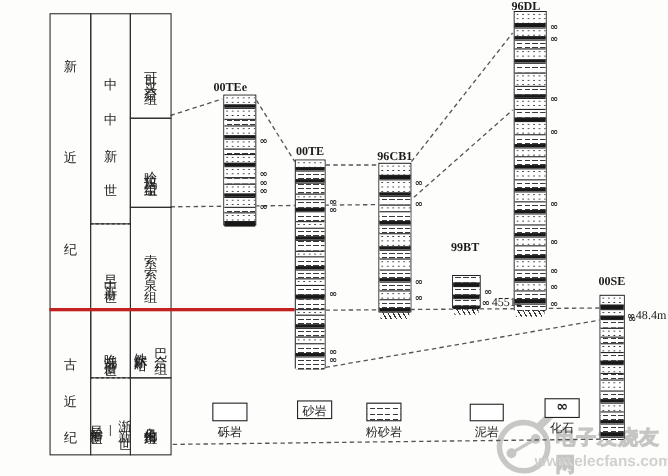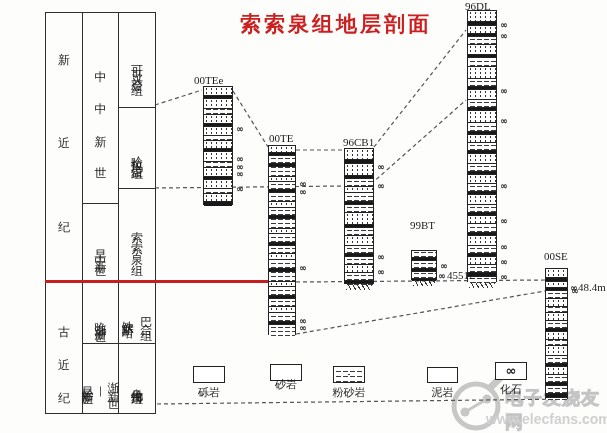--- a/index.html
+++ b/index.html
@@ -36,41 +36,40 @@
   .lay-s{background-color:#fff;background-image:radial-gradient(#333 0.8px,transparent 1px);
          background-size:5px 4px;}
   .lay-g{background-color:#fff;background-image:radial-gradient(#222 1.1px,transparent 1.3px);
          background-size:7px 5px;}
   .lay-m{background-color:#fff;
          background-image:repeating-linear-gradient(90deg,#fff 0 2px,rgba(255,255,255,0) 2px 7px),
                           repeating-linear-gradient(0deg,#3a3a3a 0 1px,transparent 1px 4px);}
   .lay-k{background:#181818;}
   .hatch{box-sizing:border-box;z-index:4;
          background-image:repeating-linear-gradient(60deg,#333 0 1px,transparent 1px 4px);}
-  .col-label{font-family:"Liberation Serif",serif;font-size:11px;z-index:5;white-space:nowrap;}
+  .col-label{font-family:"Liberation Serif",serif;font-size:11px;z-index:5;white-space:nowrap;font-weight:bold;}
   .fossil{font-size:9px;line-height:8px;z-index:5;font-weight:bold;}
   .anno{font-family:"Liberation Serif",serif;font-size:11px;z-index:5;white-space:nowrap;}
   
   .leg-box{box-sizing:border-box;border:1px solid #222;background:#fff;z-index:4;
            display:flex;align-items:center;justify-content:center;}
   .leg-label{font-size:11px;z-index:4;white-space:nowrap;}
   .leg-fossil{font-size:13px;font-weight:bold;line-height:10px;}
   
   #watermark{z-index:8;opacity:0.75;pointer-events:none;}
   #wm-brand{left:505px;top:386px;font-size:18px;font-weight:bold;letter-spacing:1px;
             color:rgba(185,185,185,0.35);-webkit-text-stroke:1px #b2b2b2;z-index:8;}
   #wm-url{left:486px;top:411px;font-size:14px;font-weight:bold;color:#c2c2c2;z-index:8;
           font-family:"Liberation Sans",sans-serif;}
 </style>
 </head>
 <body>
 
 <div id="page">
 
-  <div id="title" class="abs" style="color: rgb(204, 32, 32);">索索泉组地层剖面</div>
 
   <svg id="corr-svg" class="abs" width="607" height="433">
       <line x1="155" y1="105" x2="202" y2="90" stroke="#555555" stroke-width="1.2" stroke-dasharray="4 3"></line>
       <line x1="233" y1="91" x2="268" y2="147" stroke="#555555" stroke-width="1.2" stroke-dasharray="4 3"></line>
       <line x1="296" y1="150" x2="344" y2="150" stroke="#555555" stroke-width="1.2" stroke-dasharray="4 3"></line>
       <line x1="374" y1="147" x2="466" y2="30" stroke="#555555" stroke-width="1.2" stroke-dasharray="4 3"></line>
       <line x1="371" y1="184" x2="466" y2="100" stroke="#555555" stroke-width="1.2" stroke-dasharray="4 3"></line>
       <line x1="155" y1="188" x2="344" y2="186" stroke="#555555" stroke-width="1.2" stroke-dasharray="4 3"></line>
       <line x1="296" y1="282" x2="545" y2="280" stroke="#555555" stroke-width="1.2" stroke-dasharray="4 3"></line>
       <line x1="296" y1="334" x2="545" y2="291" stroke="#555555" stroke-width="1.2" stroke-dasharray="4 3"></line>
@@ -301,21 +300,21 @@
       <div class="col-label abs" style="left: 544px; top: 250px;">00SE</div>
       <div class="fossil abs" style="left: 571px; top: 287px;">∞</div>
       <div class="fossil abs" style="left: 438px; top: 272px;">∞</div>
       <div class="anno abs" style="left: 447px; top: 269px;">45512</div>
       <div class="fossil abs" style="left: 570px; top: 284px;">∞</div>
       <div class="anno abs" style="left: 578px; top: 281px;">48.4m</div>
       <div class="anno abs" style="left: 624px; top: 393px; font-style: italic;">0m</div>
       <div class="leg-box abs lay-g" style="left: 193px; top: 366px; width: 32px; height: 17px;"></div>
       <div class="leg-label abs" style="left: 198px; top: 385px;">砾岩</div>
       <div class="leg-box abs lay-s" style="left: 270px; top: 364px; width: 32px; height: 17px;"></div>
-      <div class="leg-label abs" style="left: 275px; top: 377px;">砂岩</div>
+      <div class="leg-label abs" style="left: 275px; top: 366px;">砂岩</div>
       <div class="leg-box abs lay-m" style="left: 333px; top: 366px; width: 32px; height: 17px; background-image: radial-gradient(rgb(51, 51, 51) 0.7px, transparent 0.9px), repeating-linear-gradient(90deg, rgb(255, 255, 255) 0px, rgb(255, 255, 255) 2px, rgba(255, 255, 255, 0) 2px, rgba(255, 255, 255, 0) 7px), repeating-linear-gradient(0deg, rgb(58, 58, 58) 0px, rgb(58, 58, 58) 1px, transparent 1px, transparent 5px);"></div>
       <div class="leg-label abs" style="left: 332.5px; top: 385px;">粉砂岩</div>
       <div class="leg-box abs lay-m" style="left: 427px; top: 367px; width: 31px; height: 16px;"></div>
       <div class="leg-label abs" style="left: 431.5px; top: 385px;">泥岩</div>
       <div class="leg-box abs" style="left: 495px; top: 362px; width: 32px; height: 18px;">
         <span class="leg-fossil">∞</span>
       </div>
       <div class="leg-label abs" style="left: 500px; top: 382px;">化石</div>
     </div>
 

